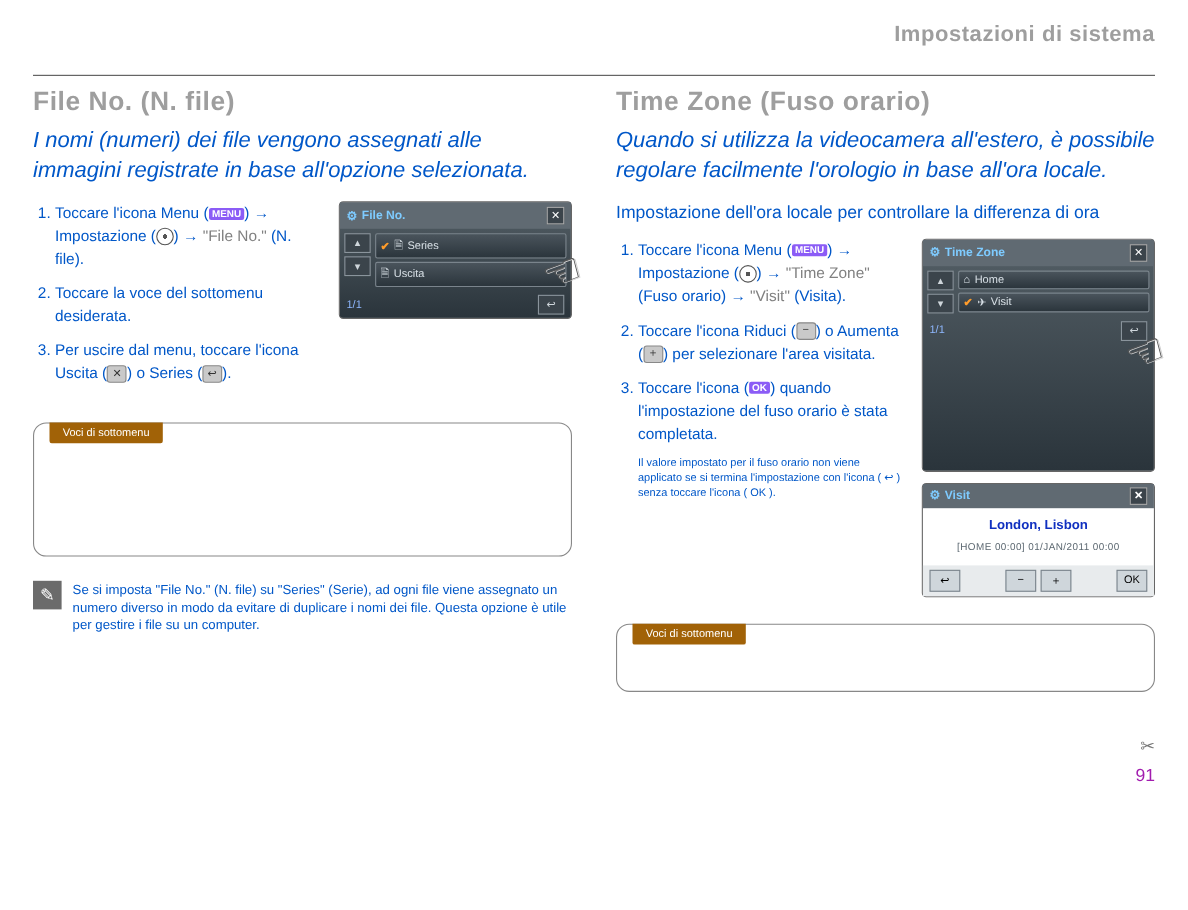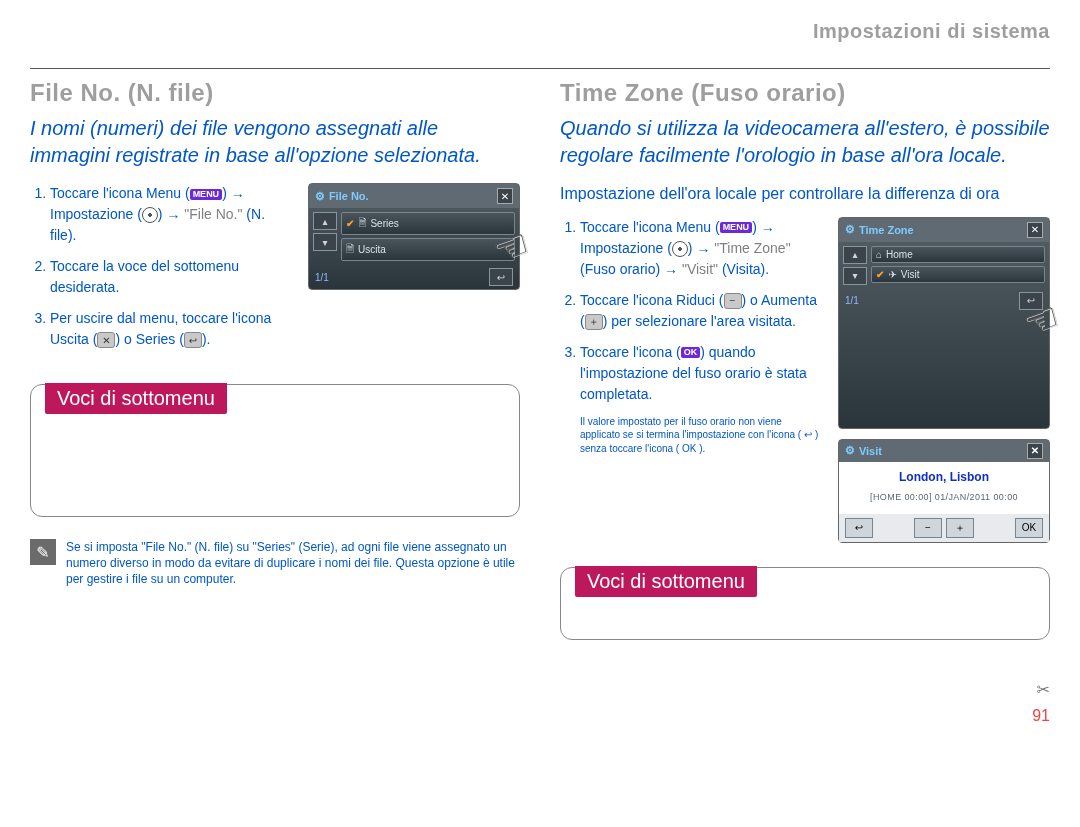--- a/index.html
+++ b/index.html
@@ -67,21 +67,21 @@
     line-height: 1.5;
   }
   ol.steps li {
     margin-bottom: 10px;
   }
   ol.steps .grey {
     color: #808080;
   }
   .icon-chip {
     display: inline-block;
-    background: #6d28d9;
+    background: #8b5cf6;
     color: #fff;
     font-size: 9px;
     padding: 1px 3px;
     border-radius: 2px;
     vertical-align: middle;
     line-height: 1;
     font-weight: bold;
   }
   .icon-round {
     display: inline-flex;
@@ -205,24 +205,24 @@
     border: 1px solid #888;
     border-radius: 12px;
     margin-top: 24px;
     padding: 0 14px 100px 14px;
     position: relative;
   }
   .submenu-tab {
     position: relative;
     top: -2px;
     display:inline-block;
-    background: #be185d;
+    background: #a16207;
     color: #fff;
     padding: 4px 12px;
-    font-size: 20px;
+    font-size: 10px;
     border-radius: 0 0 2px 2px;
   }
   
   .note-row {
     display:flex;
     gap:10px;
     margin-top:22px;
     align-items:flex-start;
   }
   .note-icon {
@@ -235,21 +235,21 @@
   }
   
   .small-note {
     font-size:10px;color:#0057c8;line-height:1.35;
     margin-left:20px;margin-top:4px;
   }
   .scissors {
     text-align:right;color:#777;font-size:16px;margin-top:40px;
   }
   .page-num {
-    text-align:right;color:#ef4444;font-size:16px;margin-top:8px;
+    text-align:right;color:#a21caf;font-size:16px;margin-top:8px;
   }
 </style>
 </head>
 <body>
 
 <div class="page">
 
   <div class="top-right-title">Impostazioni di sistema</div>
   <div class="top-rule"></div>
 

